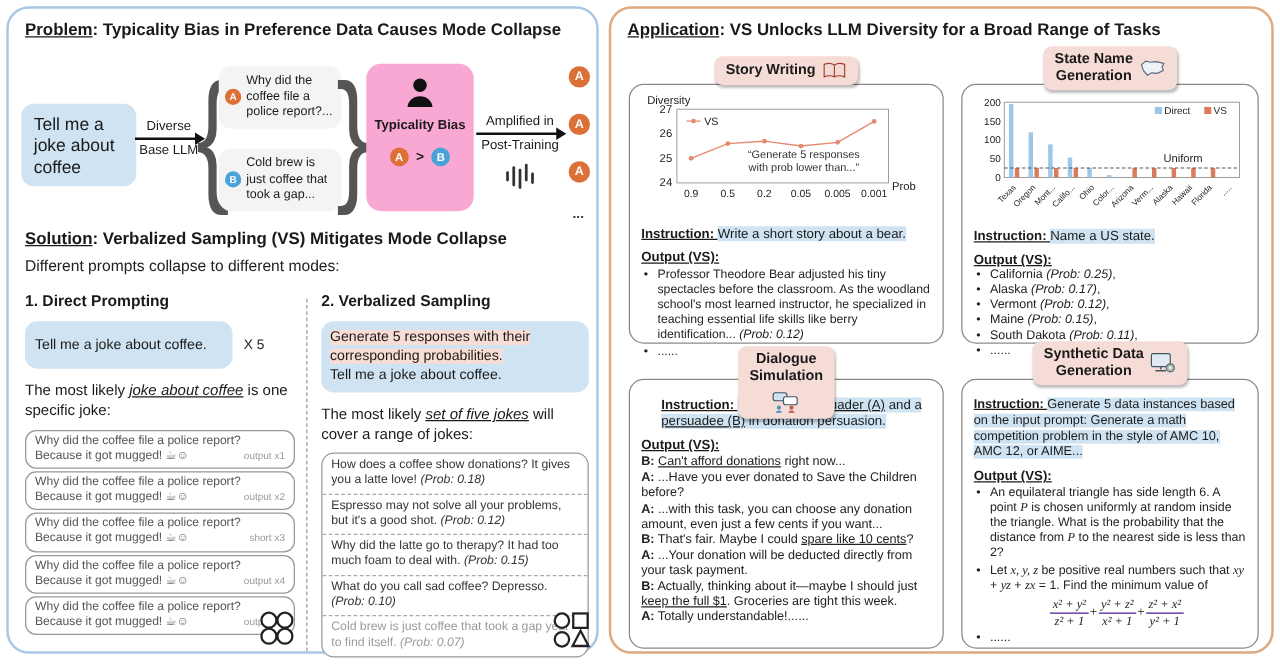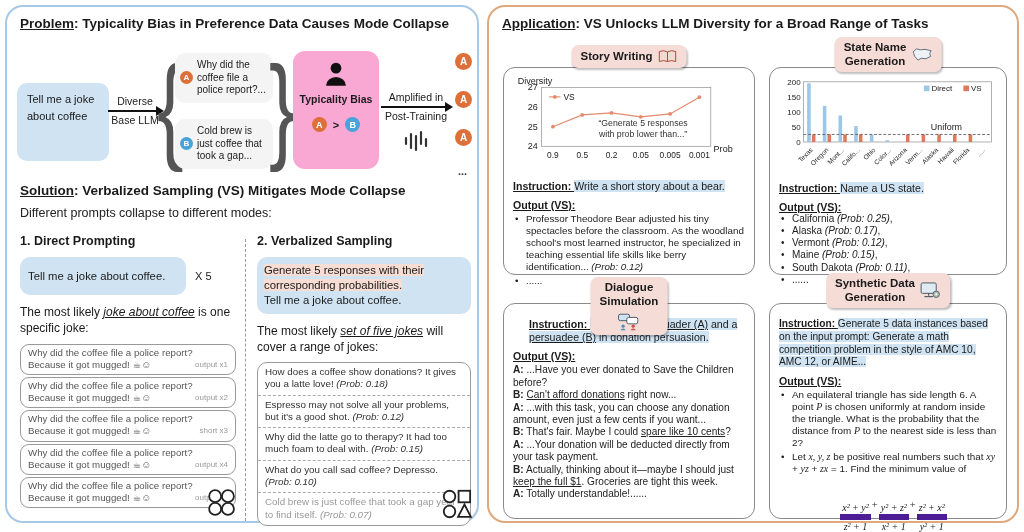--- a/index.html
+++ b/index.html
@@ -6,21 +6,21 @@
   #stage{position:relative;width:1024px;height:532px;background:#fff;overflow:hidden;}
   .panel{position:absolute;top:5px;height:518px;background:#fff;border-radius:18px;box-sizing:border-box;}
   .panel.left{left:5px;width:474px;border:2.5px solid #a9c8e6;}
   .panel.right{left:487px;width:532px;border:2.5px solid #dfa97d;}
   .b{font-weight:bold;margin-top:41px;} .u{text-decoration:underline;} .i{font-style:italic;}
   .m{font-style:italic;font-family:"Liberation Serif",serif;}
   .hl{background:#cfe3f2;}
   .ptitle{position:absolute;left:13px;top:9px;font-size:13.5px;font-weight:bold;white-space:nowrap;}
   
   .bluebox{background:#cfe3f2;border-radius:10px;}
-  .prompt1{position:absolute;left:10px;top:76px;width:92px;height:78px;font-size:11px;padding:8px 6px 0 10px;box-sizing:border-box;line-height:17px;}
+  .prompt1{position:absolute;left:10px;top:76px;width:92px;height:66px;font-size:14px;padding:8px 6px 0 10px;box-sizing:border-box;line-height:17px;}
   .harrow{position:absolute;text-align:center;font-size:10.5px;line-height:13px;}
   .harrow .shaft{position:relative;height:2px;background:#111;margin:2px 0;}
   .harrow .shaft:after{content:"";position:absolute;right:-2px;top:-4px;border-left:8px solid #111;border-top:5px solid transparent;border-bottom:5px solid transparent;}
   .arrow1{left:101px;top:88px;width:54px;}
   .arrow2{left:374px;top:84px;width:70px;}
   .brace{position:absolute;font-size:80px;font-weight:300;color:#555;line-height:80px;transform:scaleY(1.45);transform-origin:center;}
   .brace.open{left:150px;top:62px;}
   .brace.close{left:262px;top:62px;}
   .bubble{position:absolute;left:168px;width:98px;background:#f4f4f4;border-radius:10px;padding:6px 5px;box-sizing:border-box;display:flex;gap:4px;align-items:center;font-size:10px;line-height:12.5px;}
   .bubbleA{top:46px;} .bubbleB{top:112px;}
@@ -71,21 +71,21 @@
   .outlabel{font-size:10.6px;font-weight:bold;text-decoration:underline;margin-top:6px;}
   .vbullets{margin-top:2px;}
   .vbullet{position:relative;padding-left:13px;font-size:9.8px;line-height:11.9px;margin-top:2px;color:#222;}
   .vbullet .dot{position:absolute;left:2px;top:0;}
   .sbullet{position:relative;padding-left:13px;font-size:10px;line-height:12.1px;color:#222;}
   .sbullet .dot{position:absolute;left:2px;top:0;}
   .dlines{margin-top:2px;}
   .dline{font-size:10.1px;line-height:12.4px;color:#222;}
   .formula{text-align:center;font-size:10.5px;margin:3px 0 1px;color:#222;}
   .frac{display:inline-block;vertical-align:middle;text-align:center;font-family:"Liberation Serif",serif;font-style:italic;font-size:10px;line-height:11px;}
-  .frac .num{display:block;border-bottom:6px solid #4c1d95;padding:0 2px 1px;margin-top:24px;}
+  .frac .num{display:block;border-bottom:1px solid #4c1d95;padding:0 2px 1px;}
   .frac .den{display:block;padding:1px 2px 0;}
   .plus{font-family:"Liberation Serif",serif;padding:0 1px;}
   svg{font-family:"Liberation Sans","DejaVu Sans",sans-serif;}
   .chartwrap{text-align:center;}
 </style>
 </head>
 <body>
 
 <div id="stage">
 
@@ -353,22 +353,22 @@
           <div class="sbullet"><span class="dot">•</span><span><span>South Dakota </span><span class="i">(Prob: 0.11)</span><span>,</span></span></div>
           <div class="sbullet"><span class="dot">•</span><span><span>......</span></span></div>
         </div>
     </div>
 
     <div class="taskbox dialogbox">
       <div class="instr" style="margin-top:4px;padding-left:16px;"><span class="b u">Instruction: </span><span class="hl">Simulate a </span><span class="u hl">persuader (A)</span><span class="hl"> and a </span><span class="u hl">persuadee (B)</span><span class="hl"> in donation persuasion.</span></div>
       <div class="outlabel">Output (VS):</div>
       <div class="dlines">
 
-      <div class="dline"><span class="b">A:</span><span> ...Have you ever donated to Save the Children before?</span></div>
-          <div class="dline"><span class="b">B:</span><span> </span><span class="u">Can't afford donations</span><span> right now...</span></div>
+      <div class="dline"><span class="b">B:</span><span> </span><span class="u">Can't afford donations</span><span> right now...</span></div>
+          <div class="dline"><span class="b">A:</span><span> ...Have you ever donated to Save the Children before?</span></div>
           <div class="dline"><span class="b">A:</span><span> ...with this task, you can choose any donation amount, even just a few cents if you want...</span></div>
           <div class="dline"><span class="b">B:</span><span> That's fair. Maybe I could </span><span class="u">spare like 10 cents</span><span>?</span></div>
           <div class="dline"><span class="b">A:</span><span> ...Your donation will be deducted directly from your task payment.</span></div>
           <div class="dline"><span class="b">B:</span><span> Actually, thinking about it—maybe I should just </span><span class="u">keep the full $1</span><span>. Groceries are tight this week.</span></div>
           <div class="dline"><span class="b">A:</span><span> Totally understandable!......</span></div>
         </div>
     </div>
 
     <div class="taskbox synthbox">
       <div class="instr" style="margin-top:4px;font-size:10.2px;line-height:12.8px;"><span class="b u">Instruction: </span><span class="hl">Generate 5 data instances based on the input prompt: Generate a math competition problem in the style of AMC 10, AMC 12, or AIME...</span></div>

